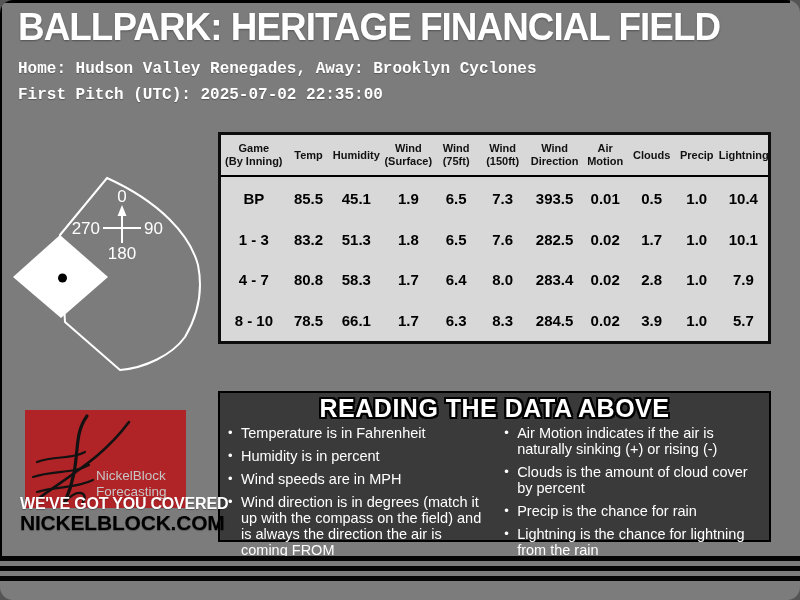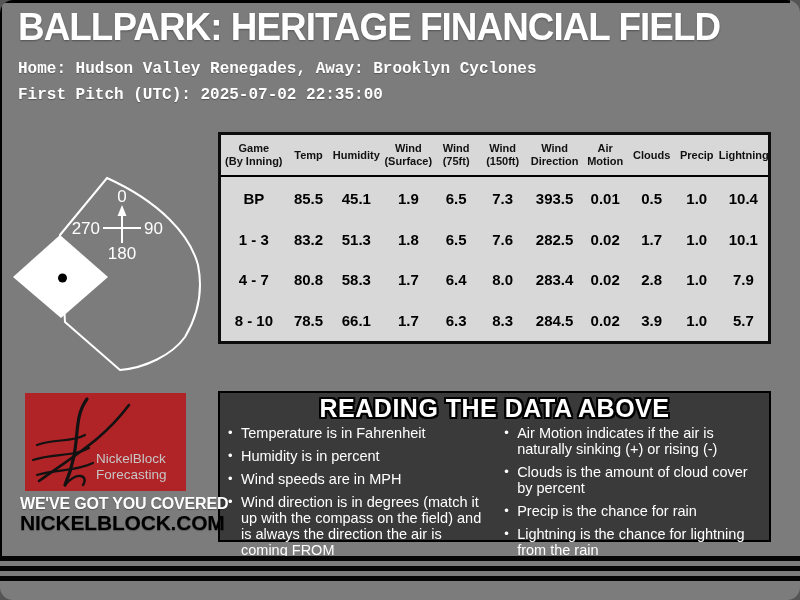--- a/index.html
+++ b/index.html
@@ -64,21 +64,21 @@
   .legend-col.left{width:49%;}
   .legend-col.right{width:51%;padding-left:14px;box-sizing:border-box;}
   .legend-col li{
     position:relative;padding-left:15px;margin-bottom:7px;
     font-size:14.5px;line-height:1.1;color:#fff;
   }
   .legend-col li .bullet{position:absolute;left:2px;top:0;font-size:13px;}
 
   
   .logo{
-    position:absolute;left:25px;top:393px;width:161px;height:98px;
+    position:absolute;left:25px;top:410px;width:161px;height:98px;
     background:var(--logo-red,#b02327);
   }
   .logo svg{position:absolute;left:0;top:0;}
   .logo-text{
     position:absolute;left:71px;top:58px;color:var(--logo-text,#c6c6c6);
     font-size:13.5px;line-height:16px;white-space:nowrap;
   }
   .tagline{
     position:absolute;left:20px;top:495px;color:#fff;font-weight:bold;font-size:16px;
     white-space:nowrap;letter-spacing:-.2px;text-shadow:0 1px 1px rgba(0,0,0,.3);

